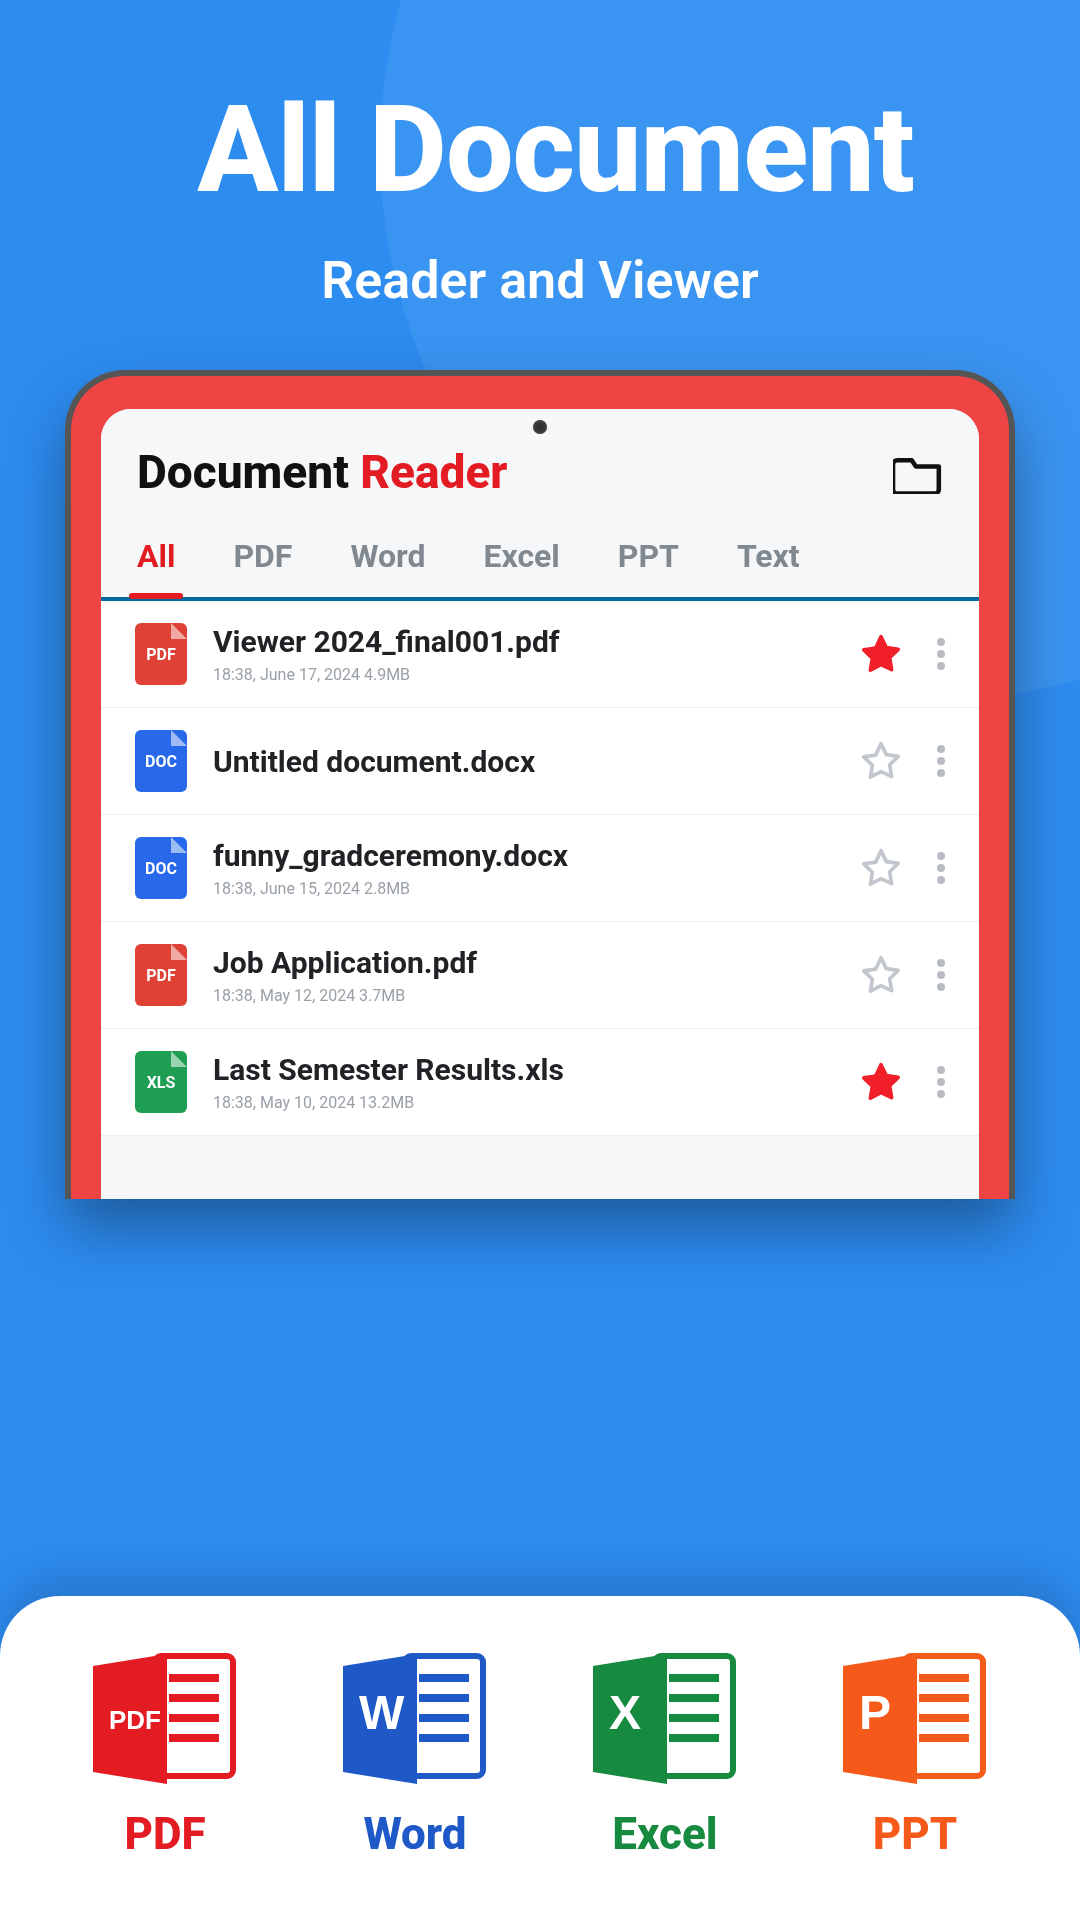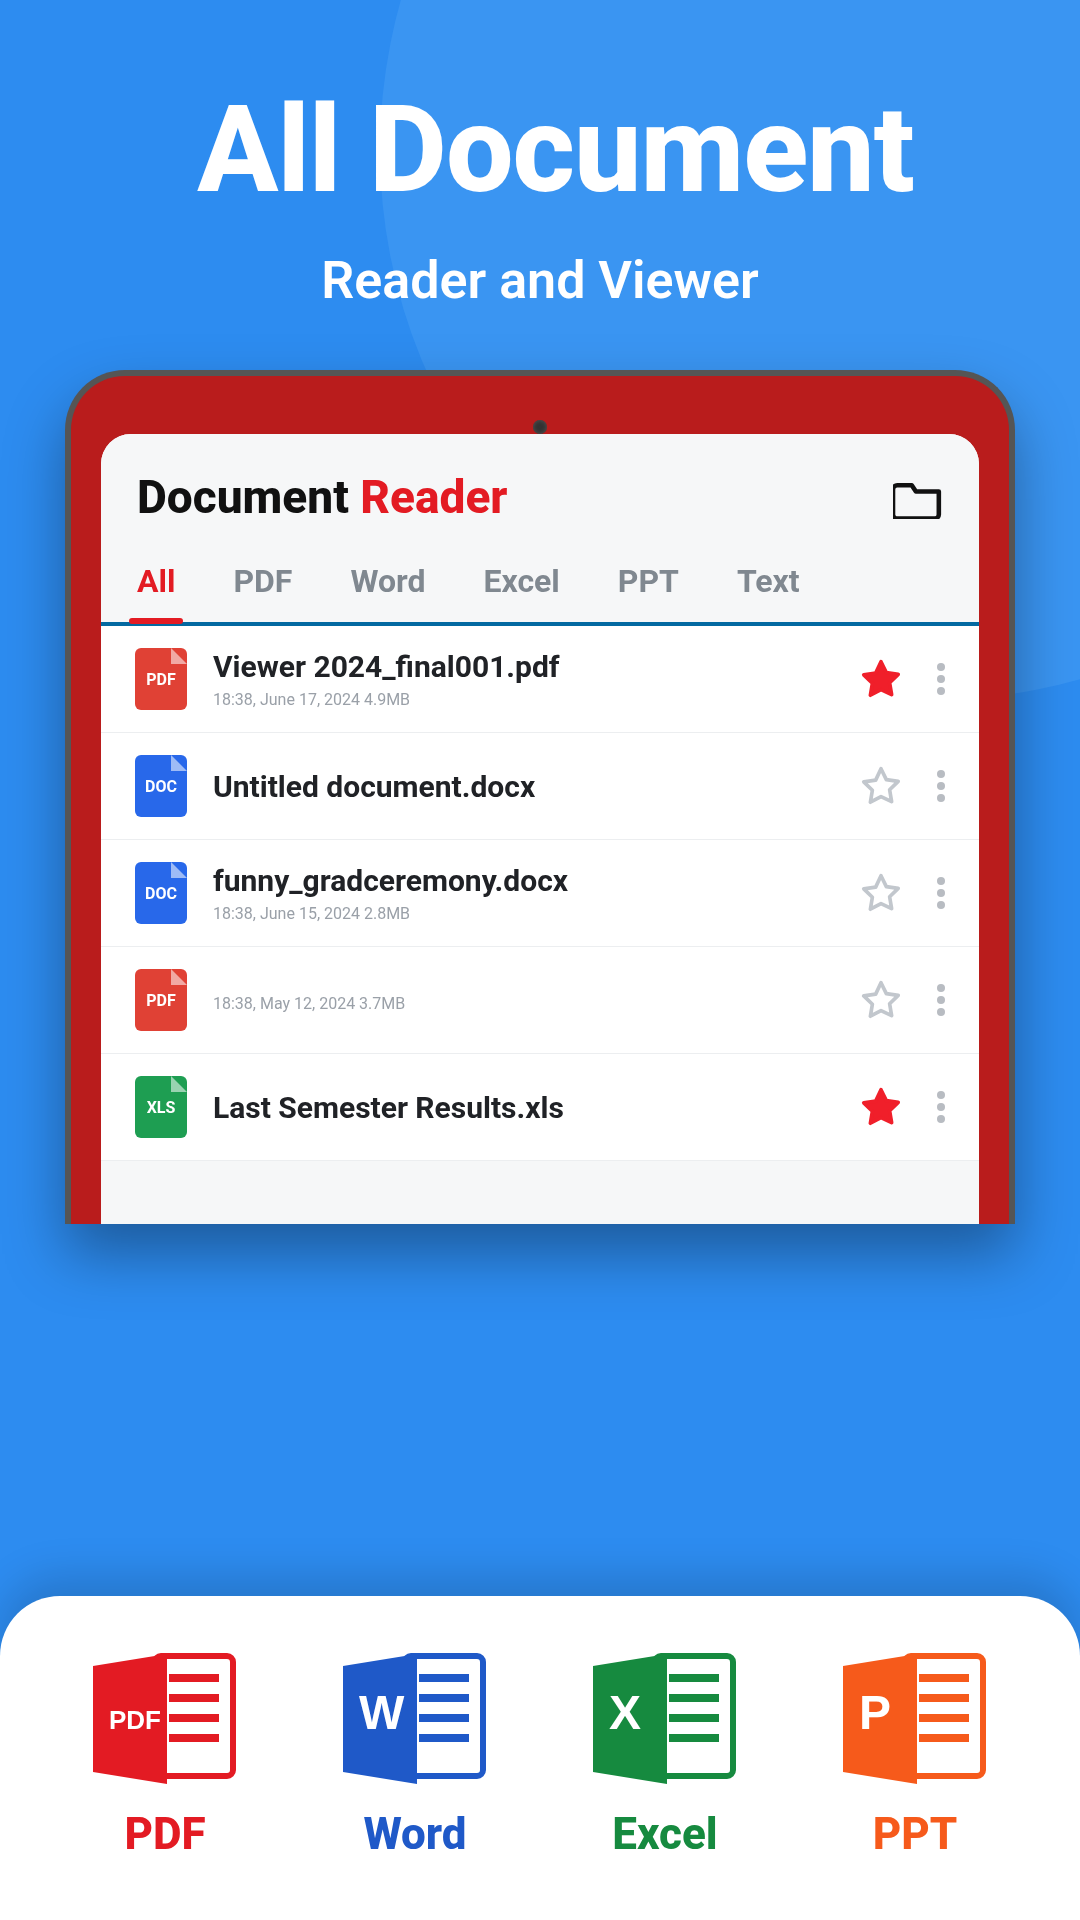--- a/index.html
+++ b/index.html
@@ -42,25 +42,25 @@
 }
 .tablet-wrap {
   position: absolute;
   left: 50%;
   transform: translateX(-50%);
   top: 370px;
   width: 950px;
   z-index: 2;
 }
 .tablet-bezel {
-  background: #b91c1c;
+  background: #ef4444;
   border: 6px solid #555;
   border-bottom: none;
   border-radius: 60px 60px 0 0;
-  padding: 58px 30px 0 30px;
+  padding: 33px 30px 0 30px;
   box-shadow: 0 30px 60px rgba(0,0,0,.35);
   position: relative;
 }
 .camera-dot {
   position: absolute;
   top: 44px;
   left: 50%;
   transform: translateX(-50%);
   width: 14px;
   height: 14px;
@@ -249,35 +249,37 @@
               </svg></div>
             <div class="dots">
               <span></span>
               <span></span>
               <span></span>
             </div>
           </div>
           <div class="row">
             <div class="file-icon file-pdf">PDF</div>
             <div class="file-info">
+              <div class="file-name">Job Application.pdf</div>
               <div class="file-meta">18:38, May 12, 2024  3.7MB</div>
             </div>
             <div class="star"><svg viewBox="0 0 24 24">
                 <path d="M12 2.6l2.9 5.9 6.5.95-4.7 4.6 1.1 6.5L12 17.8l-5.8 3.05 1.1-6.5-4.7-4.6 6.5-.95L12 2.6z" fill="none" stroke="#c2c7cd" stroke-width="2" stroke-linejoin="round"></path>
               </svg></div>
             <div class="dots">
               <span></span>
               <span></span>
               <span></span>
             </div>
           </div>
           <div class="row">
             <div class="file-icon file-xls">XLS</div>
             <div class="file-info">
               <div class="file-name">Last Semester Results.xls</div>
+              <div class="file-meta">18:38, May 10, 2024  13.2MB</div>
             </div>
             <div class="star"><svg viewBox="0 0 24 24">
                 <path d="M12 2.6l2.9 5.9 6.5.95-4.7 4.6 1.1 6.5L12 17.8l-5.8 3.05 1.1-6.5-4.7-4.6 6.5-.95L12 2.6z" fill="#f01f2a" stroke="#f01f2a" stroke-width="2" stroke-linejoin="round"></path>
               </svg></div>
             <div class="dots">
               <span></span>
               <span></span>
               <span></span>
             </div>
           </div>

